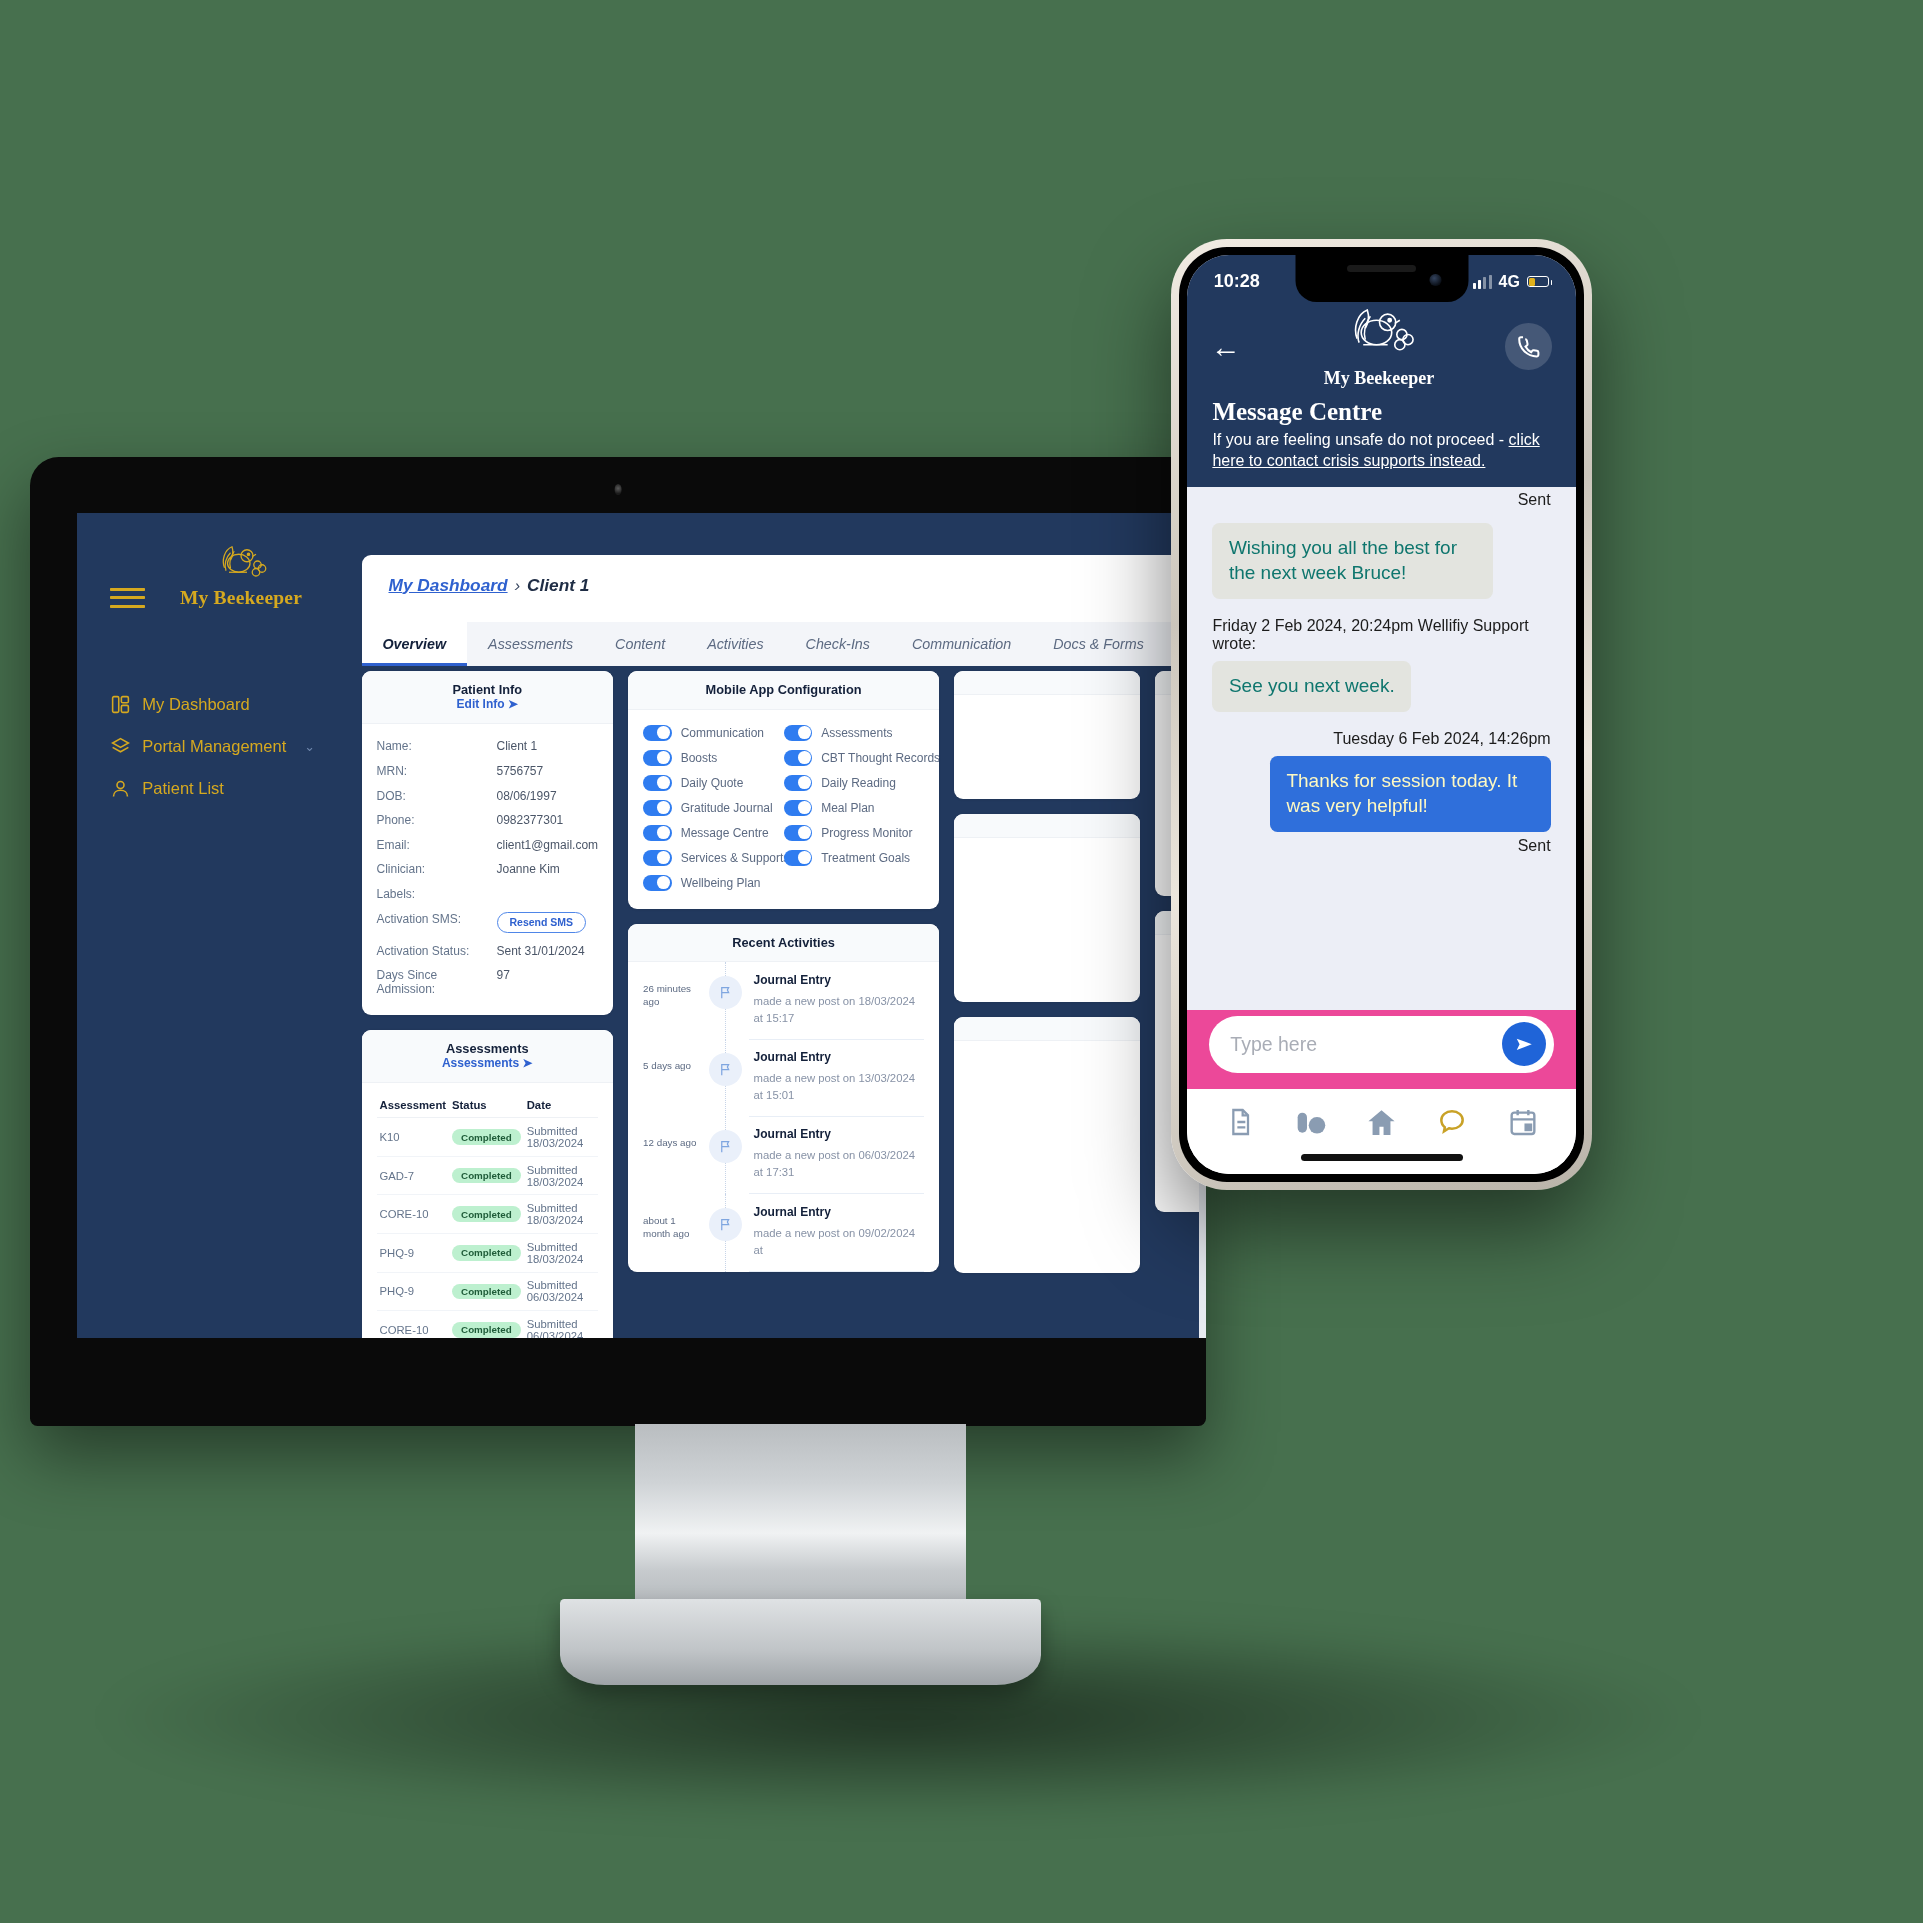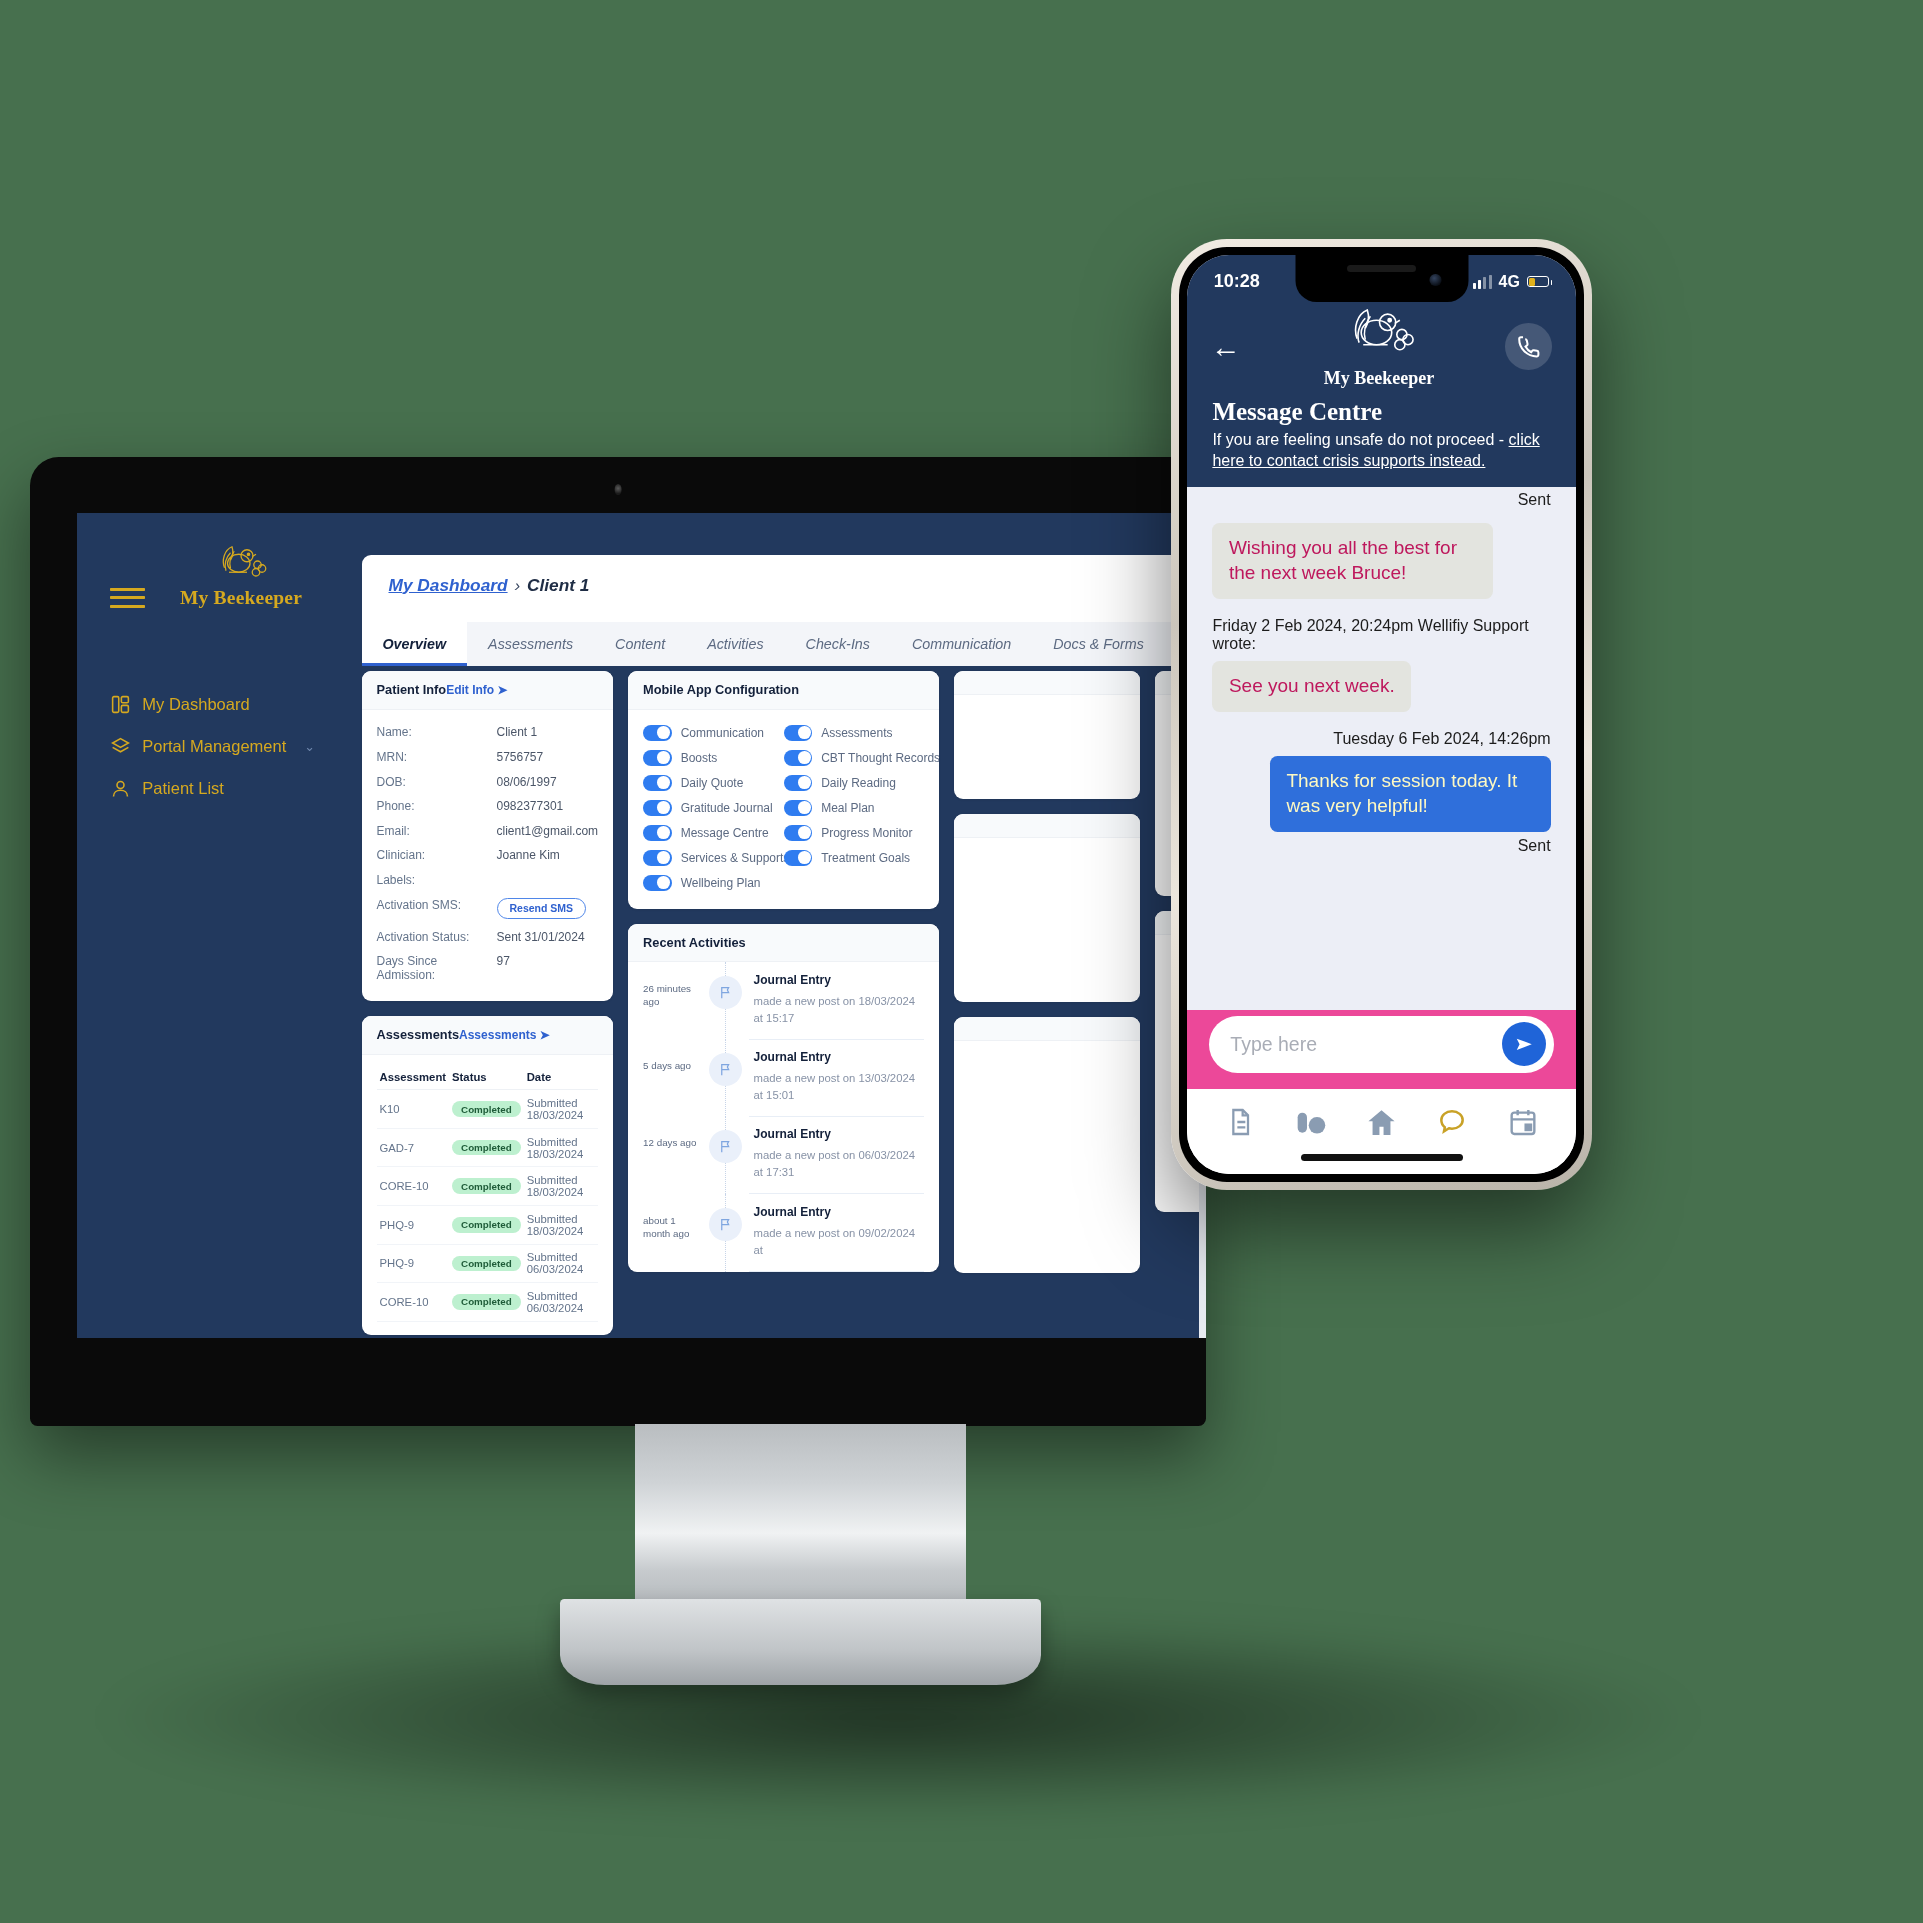--- a/index.html
+++ b/index.html
@@ -114,23 +114,23 @@
   .col { display: flex; flex-direction: column; gap: 15px; }
   .col.c1 { width: 271px; }
   .col.c2 { width: 311px; }
   .col.c3 { width: 271px; }
   .col.c4 { width: 271px; }
   .card {
     background: #fff; border-radius: 9px; overflow: hidden;
     box-shadow: 0 0.8px 2.3px rgba(0,0,0,.08);
   }
   .card-head {
-    display: flex; align-items: center; justify-content: flex-start;
+    display: flex; align-items: center; justify-content: flex-end;
     padding: 11.3px 15px; background: #f8fafc; border-bottom: 0.8px solid #eef1f5;
-    font-size: 12.8px; font-weight: 700; color: #13203a;
+    font-size: 12.8px; font-weight: 700; color: #13203a; flex-direction: column;
   }
   .card-head .link { color: #2f61cf; font-size: 12px; font-weight: 700; cursor: pointer; }
   .card-body { padding: 10.5px 15px 13.5px; }
 
   .kv { display: flex; padding: 5.3px 0; font-size: 12px; }
   .kv .k { width: 120px; color: #64748b; flex: none; }
   .kv .v { color: #4b5668; }
   .pill-btn {
     display: inline-block; border: 1.1px solid #4f86e8; color: #2f61cf;
     border-radius: 13.5px; padding: 3.8px 12px; font-size: 10.5px; font-weight: 700;
@@ -225,21 +225,21 @@
   .ph-sub a { color: #fff; text-decoration: underline; }
 
   .ph-thread { flex: 1; overflow: hidden; padding: 0 25.6px; background: #eceef6; position: relative; }
   .sent-right { text-align: right; font-size: 16px; color: #1c1c1c; padding: 4.5px 0 13.5px; }
   .msg-meta { font-size: 16px; color: #1c1c1c; padding: 1.5px 0 7.5px; }
   .msg-meta.right { text-align: right; }
   .bubble {
     display: inline-block; max-width: 83%; border-radius: 7.5px;
     padding: 13.5px 16.5px; font-size: 19px; line-height: 1.3;
   }
-  .bubble.them { background: #e3e4df; color: #be185d; }
+  .bubble.them { background: #e3e4df; color: #0f766e; }
   .row-right { text-align: right; }
   .bubble.me { background: #2f6fdb; color: #fef9c3; text-align: left; }
   .msg-block { margin-bottom: 16.5px; }
 
   .ph-inputbar {
     flex: none; background: #ec4899; padding: 6px 22.5px 16.5px;
   }
   .inputwrap {
     background: #fff; border-radius: 28.6px; height: 57px;
     display: flex; align-items: center; padding: 0 7.5px 0 21px;

